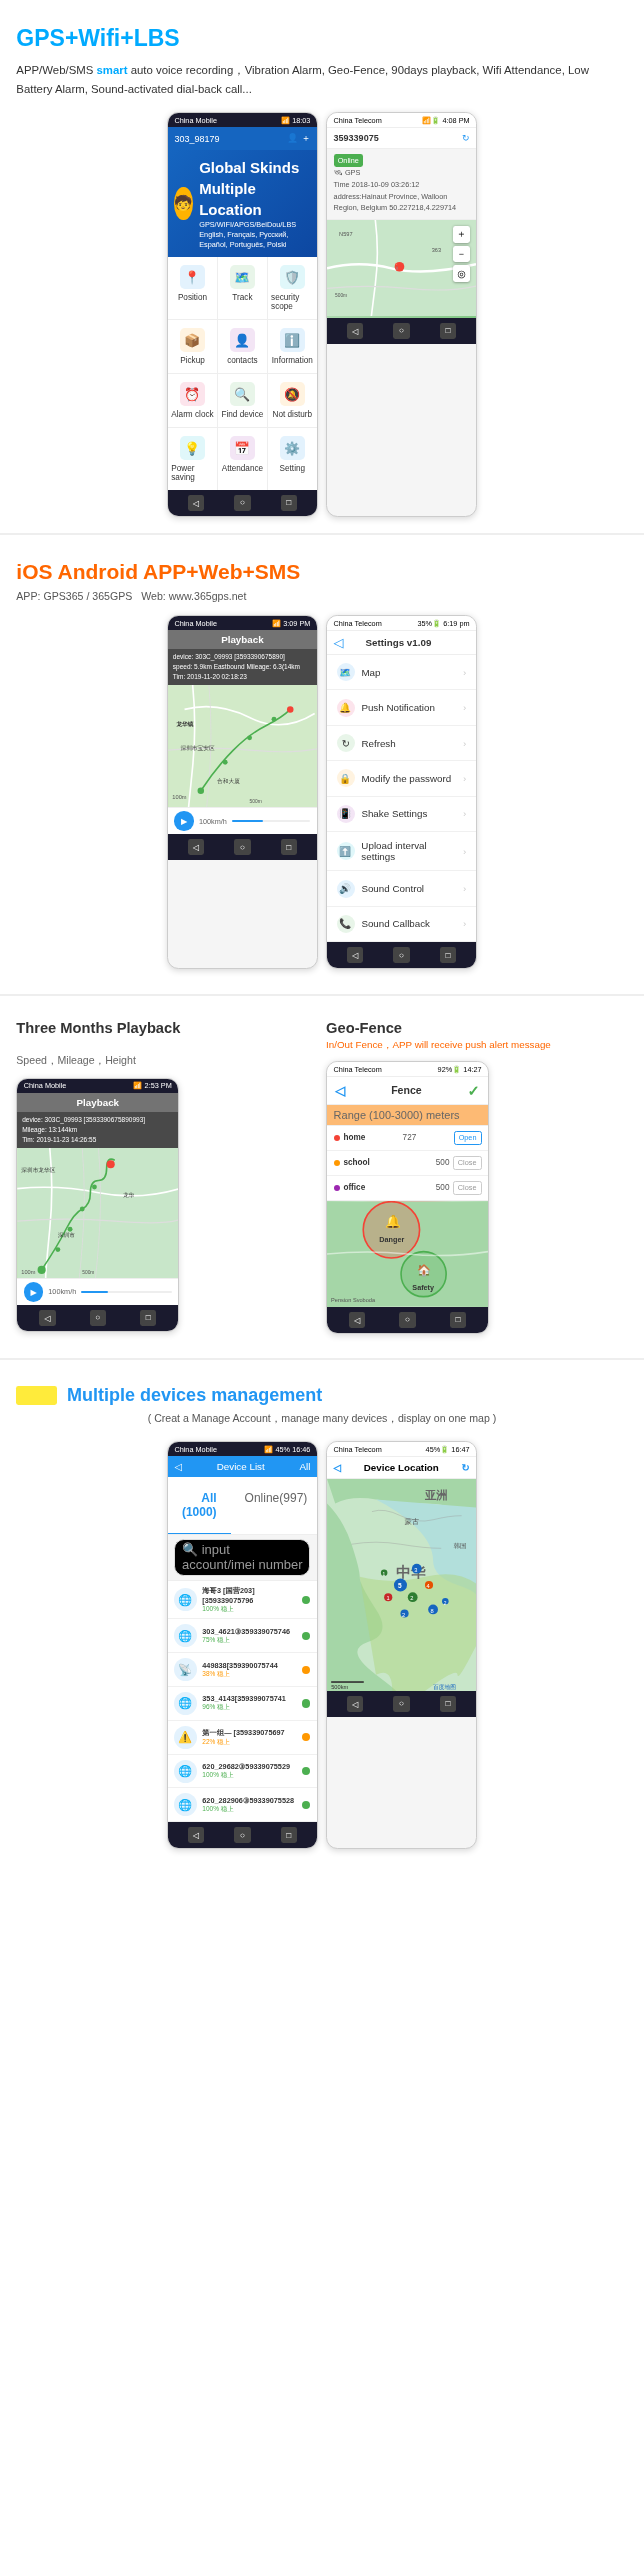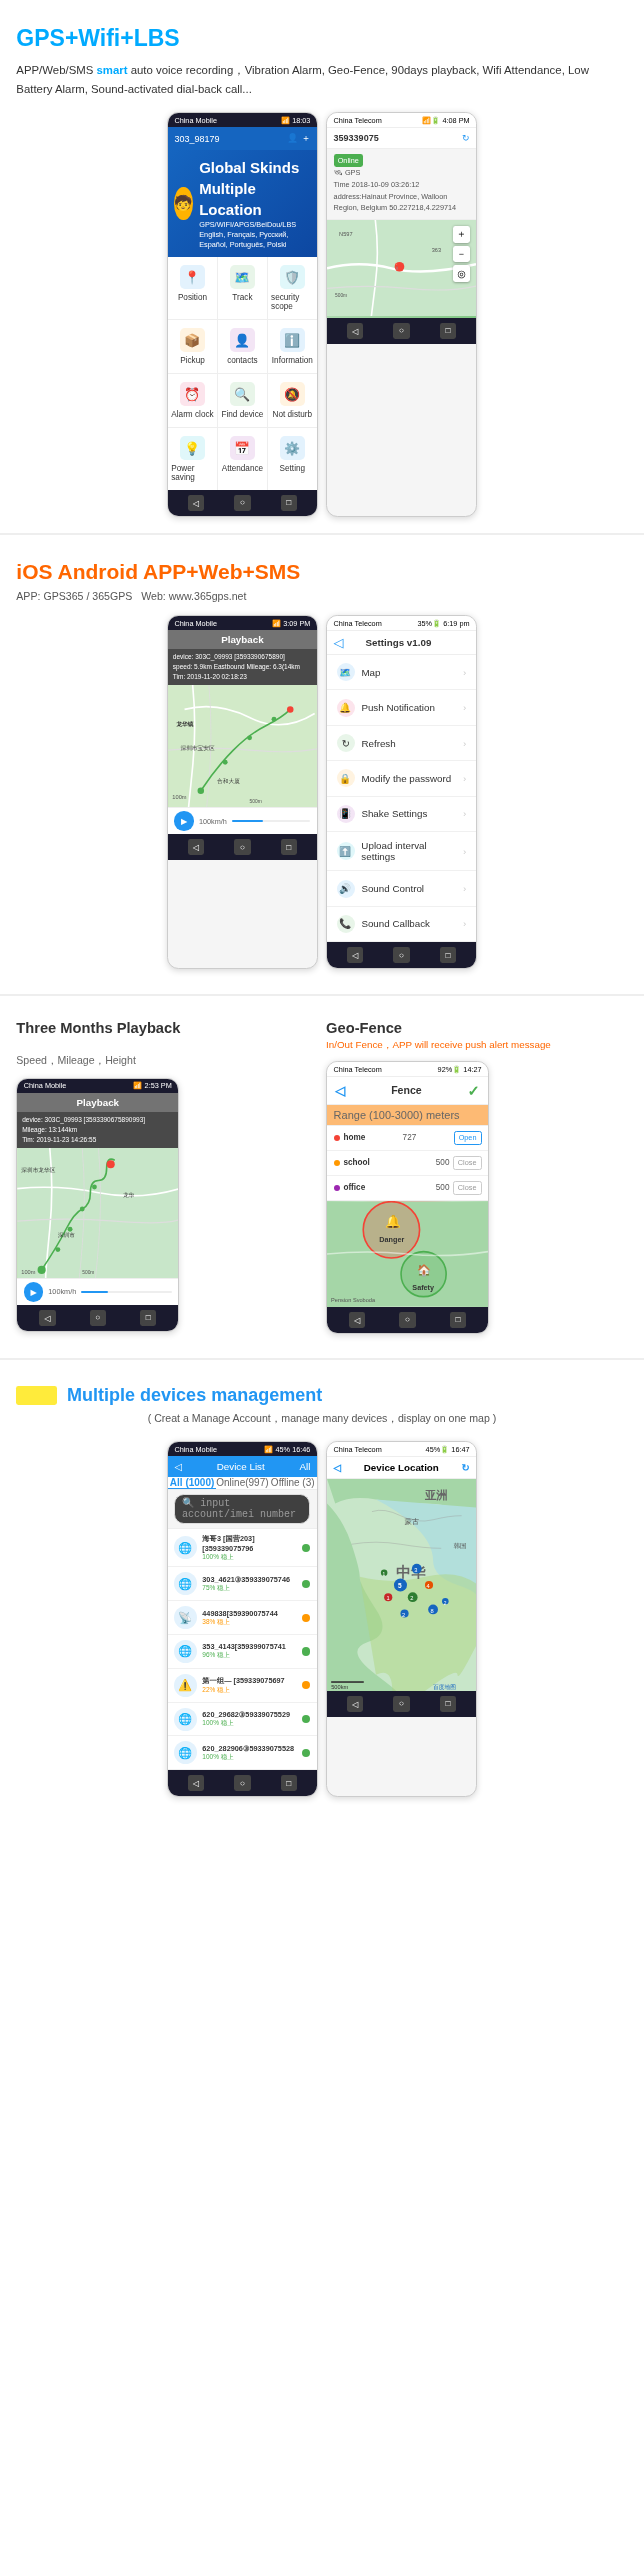--- a/index.html
+++ b/index.html
@@ -443,43 +443,42 @@
       justify-content: space-between;
       font-size: 9.8px;
     }
     .device-tabs {
       display: flex;
       background: #fff;
       border-bottom: 0.8px solid #eee;
     }
     .device-tab {
       flex: 1;
-      padding: 0;
-      text-align: center;
-      font-size: 10px;
+      padding: 14px;
+      text-align: right;
+      font-size: 12px;
       color: #666;
     }
     .device-tab.active {
       color: #2196f3;
       border-bottom: 1.6px solid #2196f3;
       font-weight: bold;
     }
     .device-search {
       padding: 4.1px 6.5px;
       border-bottom: 0.8px solid #eee;
     }
     .device-search-input {
       width: 100%;
-      background: #404040;
+      background: #000000;
       border: 0.8px solid #ddd;
       border-radius: 9.8px;
       padding: 2.4px 6.5px;
-      font-size: 10px;
+      font-size: 13px;
       color: #999;
-      font-family: Liberation Mono, monospace;
     }
     .device-list-items { background: #fff; }
     .device-item {
       padding: 4.9px 6.5px;
       border-bottom: 0.8px solid #f0f0f0;
       display: flex;
       align-items: center;
       gap: 4.9px;
       font-size: 7.3px;
     }

